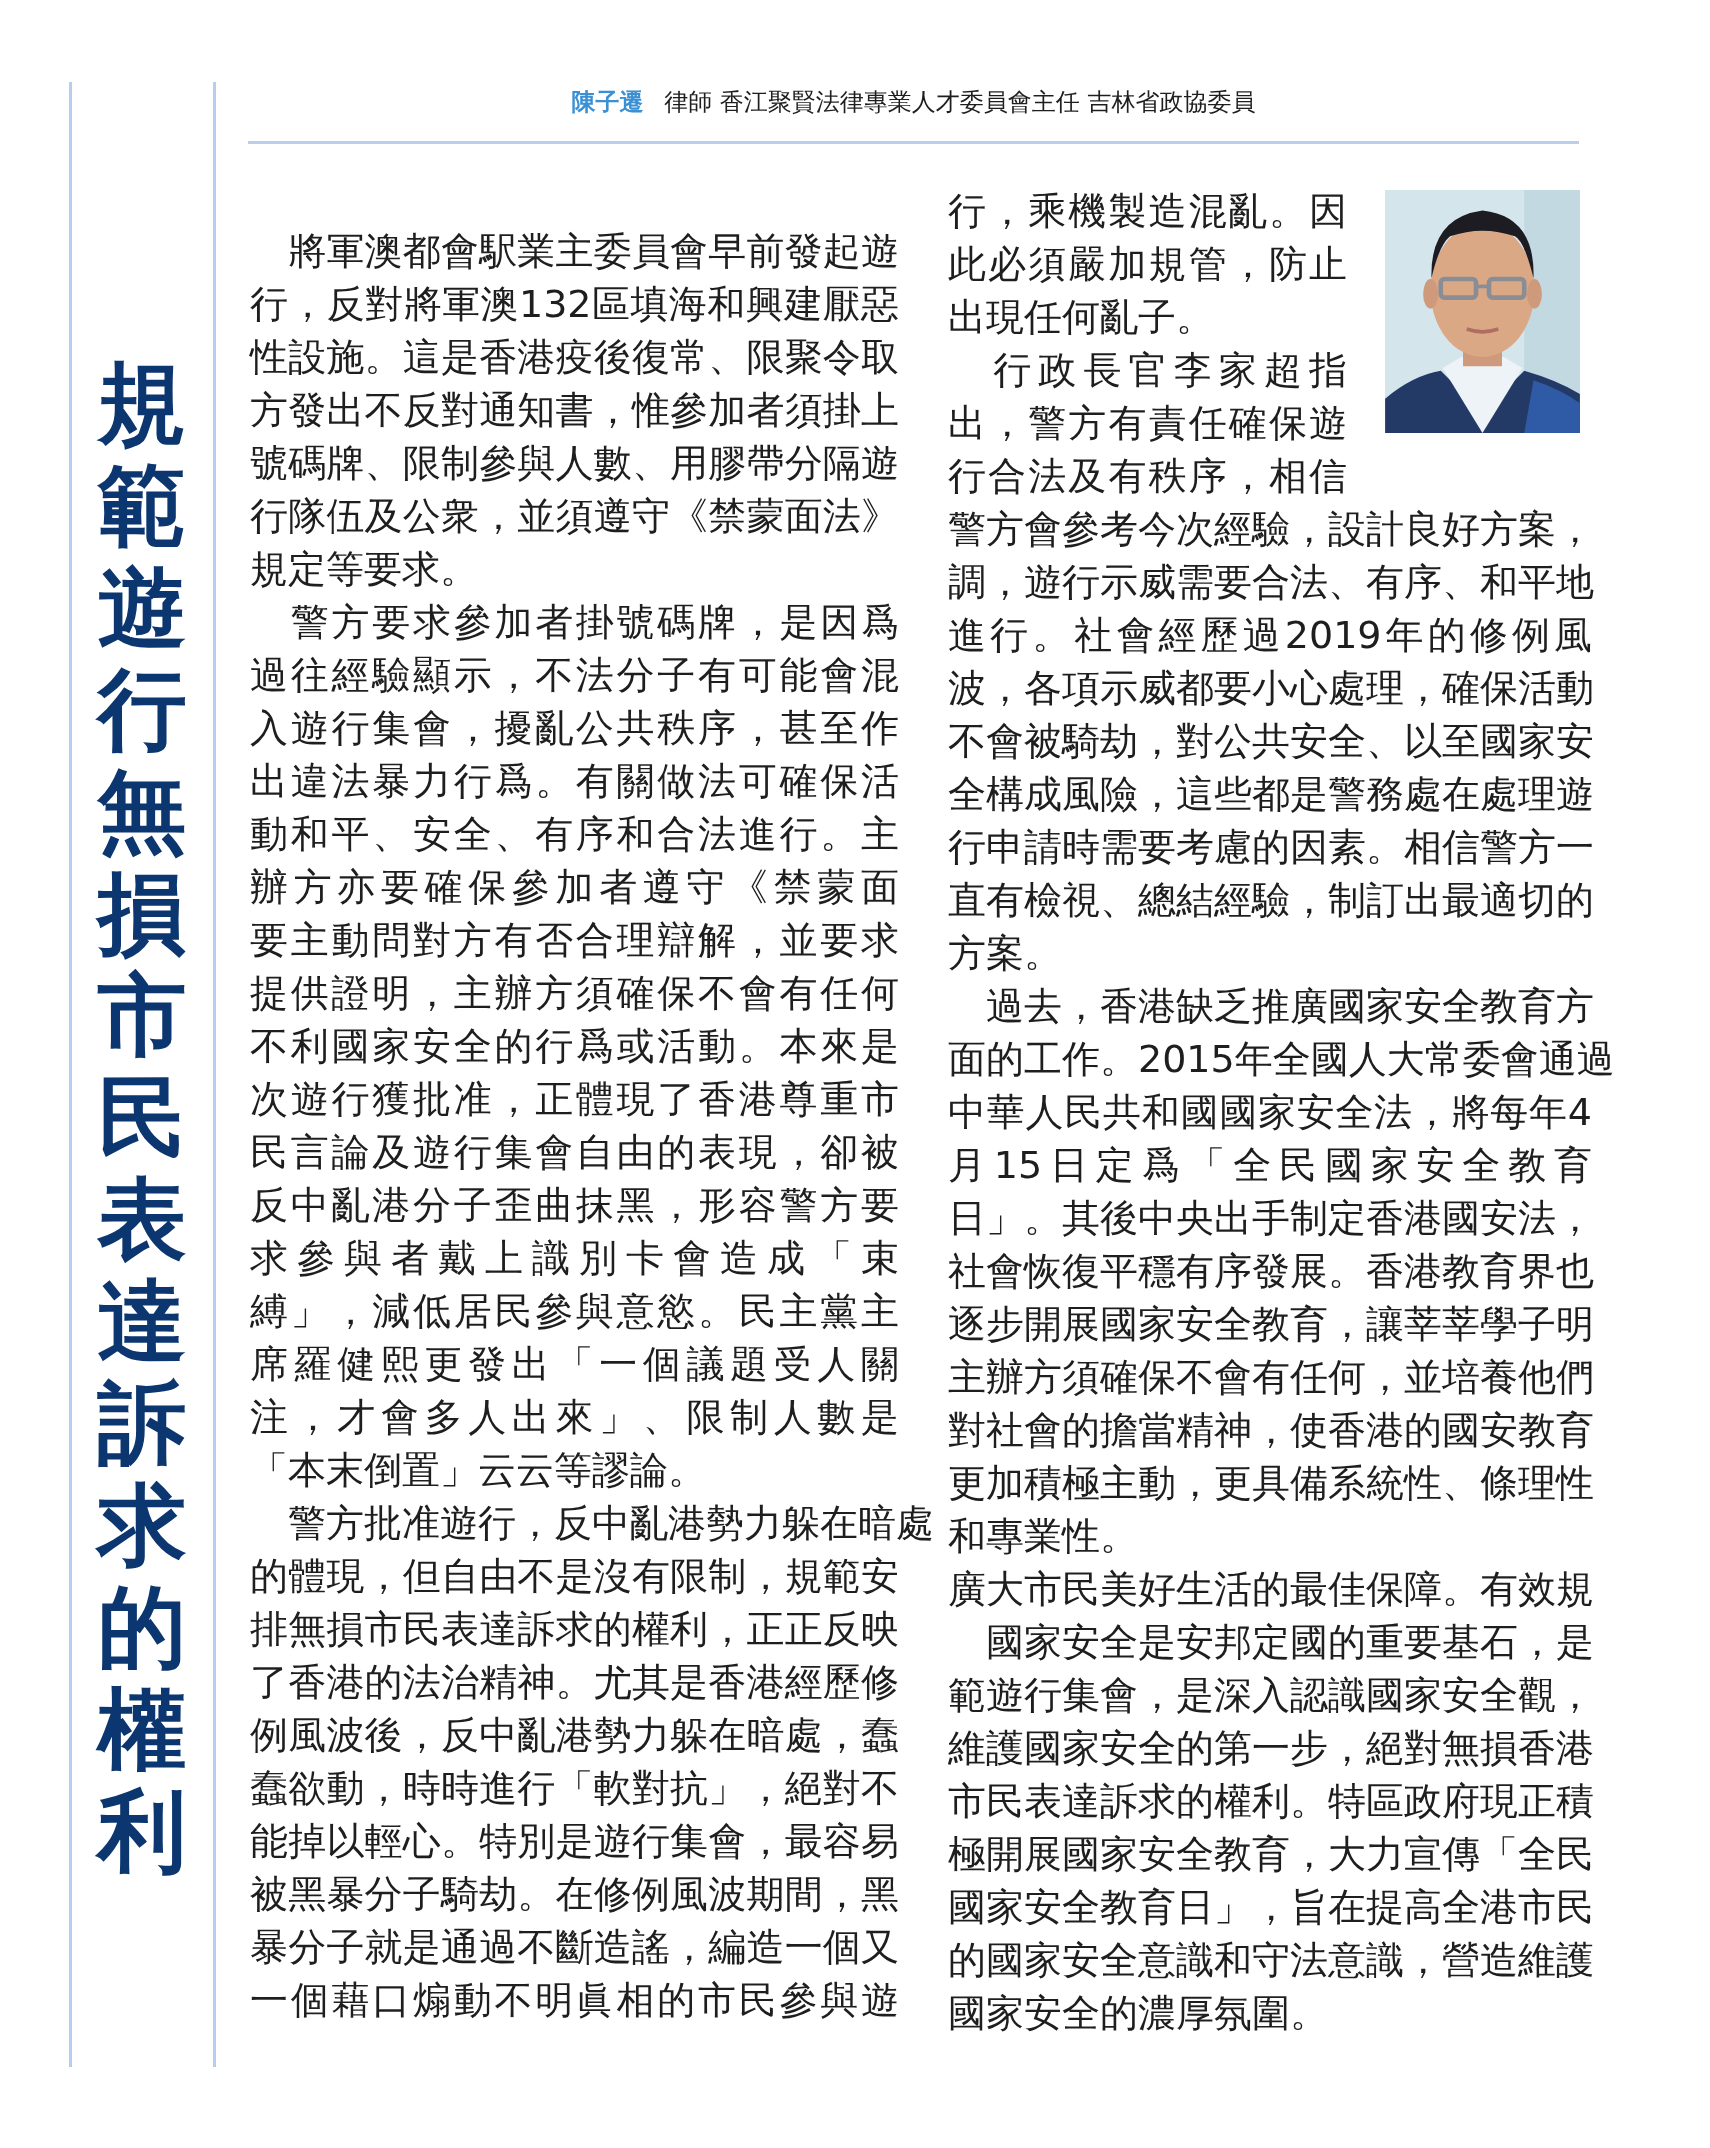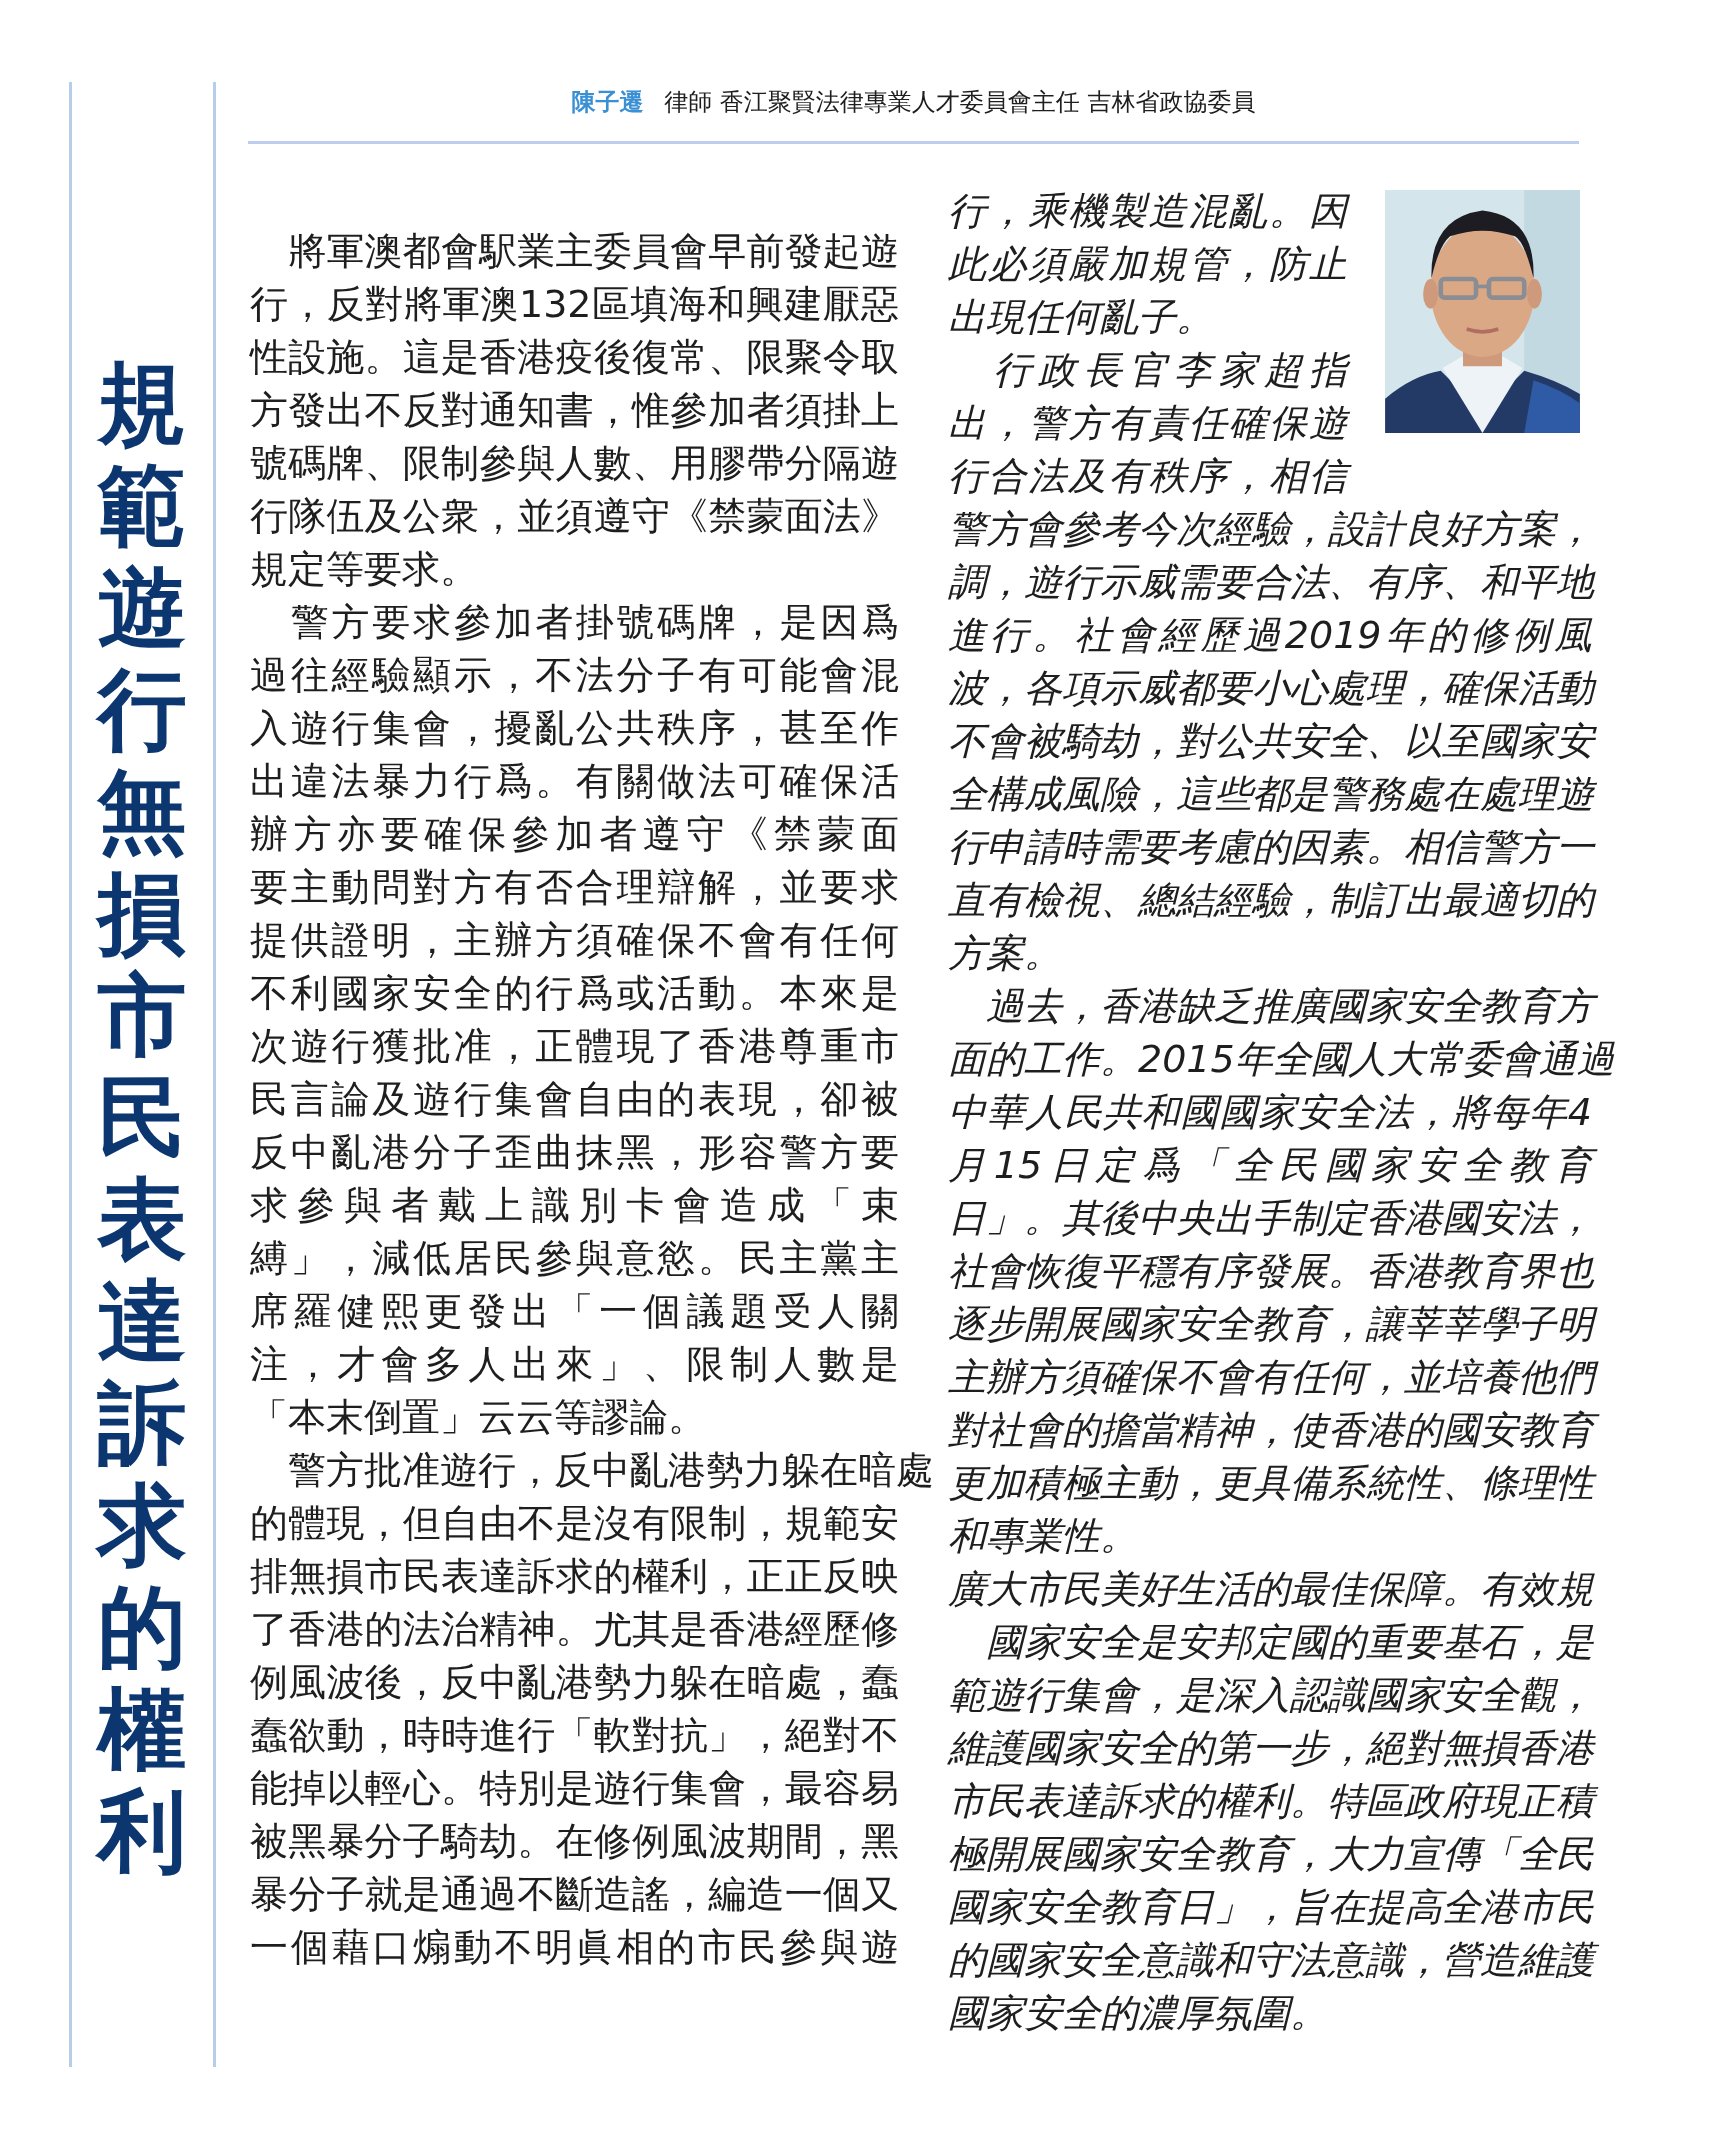--- a/index.html
+++ b/index.html
@@ -16,21 +16,21 @@
                    font-weight: bold; color: #0c3670; text-align: center; }
 
   .byline { position: absolute; left: 248px; top: 76px; width: 1331px;
             text-align: center; font-size: 24px; line-height: 52px; white-space: nowrap; }
   .byline .name { color: #3b8fd3; font-weight: bold; margin-right: 13px; }
   .byline .role { color: #1e1e1e; }
   .hrule { position: absolute; left: 248px; top: 141px; width: 1331px; height: 2.8px; background: #bccdee; }
 
   .col { position: absolute; top: 185px; }
   .col.left { left: 250px; width: 649px; margin-top: 40px; }
-  .col.right { left: 948px; width: 644px; font-style: italic; }
+  .col.right { left: 948px; width: 644px; }
   .line { display: block; font-size: 38px; line-height: 53px; height: 53px;
           white-space: nowrap; text-align: justify; text-align-last: justify; letter-spacing: 0; }
   .line.last { text-align-last: left; }
   .line.short { width: 399px; }
 
   .photo { position: absolute; left: 1385px; top: 190px; width: 195px; height: 243px; overflow: hidden;
            background: linear-gradient(90deg, #cfe3ea 0%, #e3eef2 50%, #c9dde6 100%); }
 </style>
 </head>
 <body>
@@ -86,20 +86,21 @@
     <span class="line">行，反對將軍澳132區填海和興建厭惡</span>
     <span class="line">性設施。這是香港疫後復常、限聚令取</span>
     <span class="line">方發出不反對通知書，惟參加者須掛上</span>
     <span class="line">號碼牌、限制參與人數、用膠帶分隔遊</span>
     <span class="line">行隊伍及公衆，並須遵守《禁蒙面法》</span>
     <span class="line last">規定等要求。</span>
     <span class="line">　警方要求參加者掛號碼牌，是因爲</span>
     <span class="line">過往經驗顯示，不法分子有可能會混</span>
     <span class="line">入遊行集會，擾亂公共秩序，甚至作</span>
     <span class="line">出違法暴力行爲。有關做法可確保活</span>
+    <span class="line">動和平、安全、有序和合法進行。主</span>
     <span class="line">辦方亦要確保參加者遵守《禁蒙面</span>
     <span class="line">要主動問對方有否合理辯解，並要求</span>
     <span class="line">提供證明，主辦方須確保不會有任何</span>
     <span class="line">不利國家安全的行爲或活動。本來是</span>
     <span class="line">次遊行獲批准，正體現了香港尊重市</span>
     <span class="line">民言論及遊行集會自由的表現，卻被</span>
     <span class="line">反中亂港分子歪曲抹黑，形容警方要</span>
     <span class="line">求參與者戴上識別卡會造成「束</span>
     <span class="line">縛」，減低居民參與意慾。民主黨主</span>
     <span class="line">席羅健熙更發出「一個議題受人關</span>

